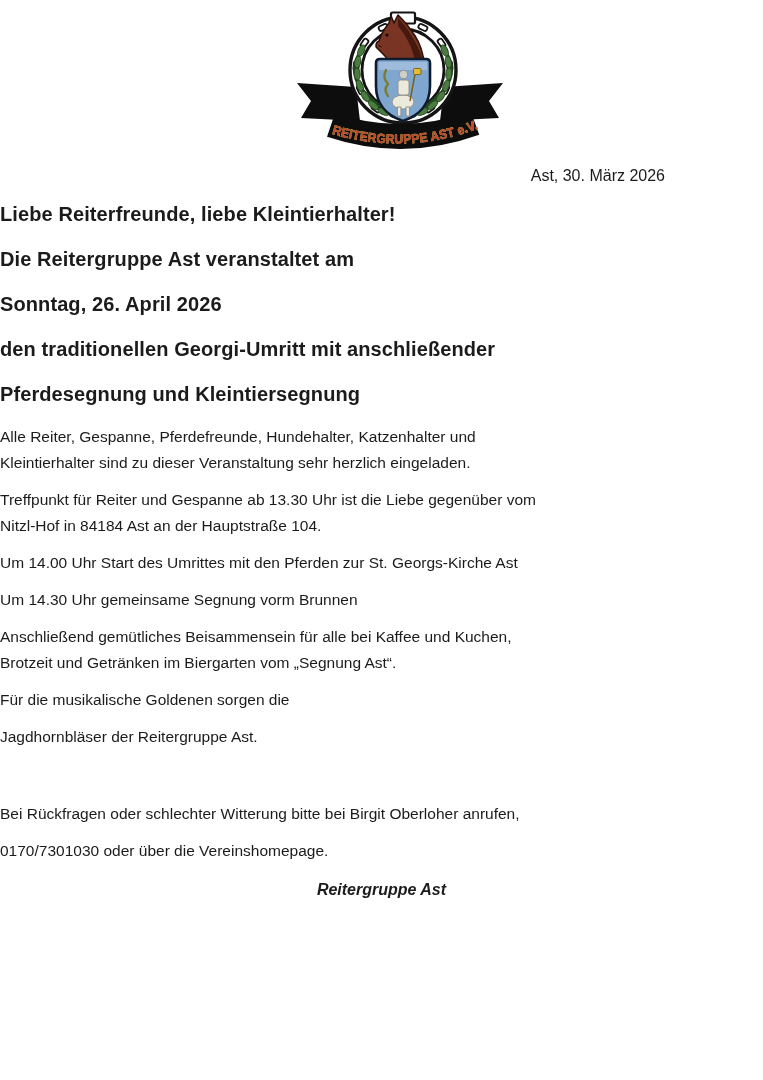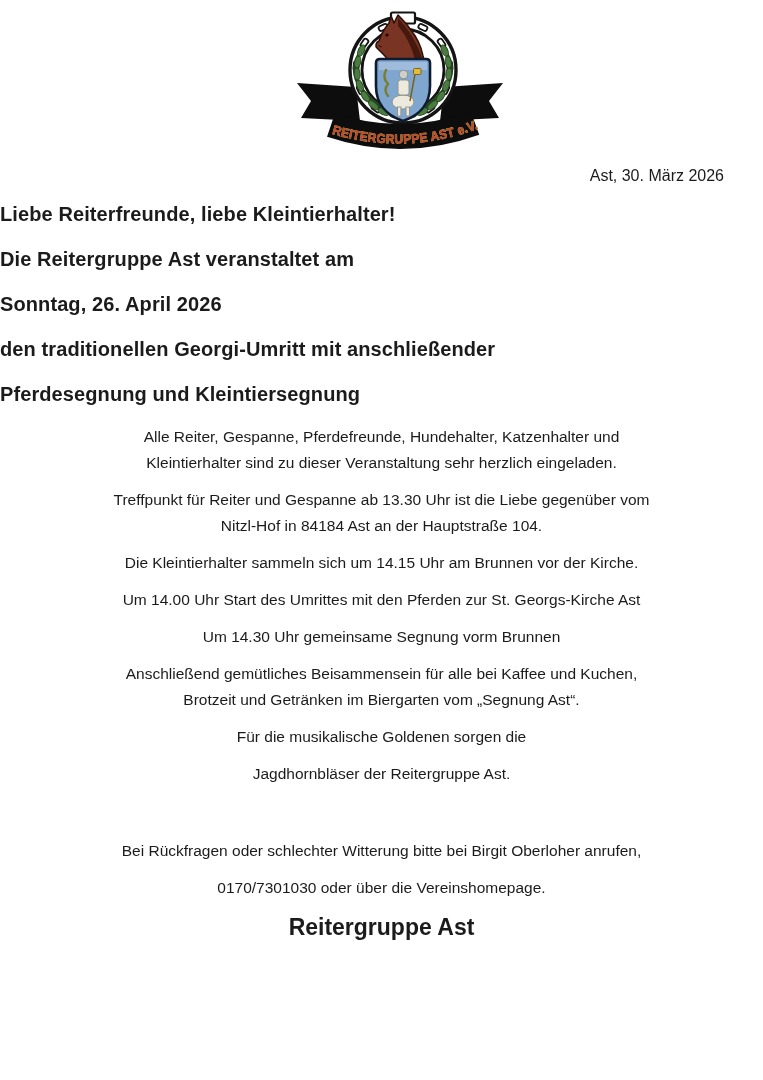--- a/index.html
+++ b/index.html
@@ -52,35 +52,35 @@
   .gold-line{fill:none;stroke:var(--gold-dark);stroke-width:1.4;}
   .olive{fill:none;stroke:var(--olive);stroke-width:2.4;stroke-linecap:round;}
   .band{fill:none;stroke:var(--ribbon-black);stroke-width:25;}
   .band-text{
     font-family:"Liberation Sans",sans-serif;font-weight:bold;font-size:13px;
     letter-spacing:.3px;fill:var(--banner-text);
     paint-order:stroke;stroke:var(--banner-text-outline);stroke-width:.55px;
   }
 
   .dateline{
-    margin-top:15px;padding-right:39px;text-align:right;
+    margin-top:15px;padding-right:98px;text-align:right;
     font-size:16px;line-height:22px;
   }
   .headings{margin-top:12px;}
   .heading{
     font-weight:bold;font-size:20px;line-height:30px;
     margin-bottom:15px;letter-spacing:.1px;
   }
   .body{margin-top:2px;font-size:15.5px;}
-  .para{text-align:center;margin-bottom:11px;}
+  .para{text-align:left;margin-bottom:11px;}
   .line{line-height:26px;}
   .b{font-weight:normal;}
   .gap{height:40px;}
   .signature{
-    text-align:center;font-weight:bold;font-size:23px;line-height:30px;margin-top:8px;
+    text-align:center;font-weight:bold;font-size:16px;line-height:30px;margin-top:8px;font-style:italic;
   }
 </style>
 </head>
 <body>
 
 <div class="page">
 
   <div class="logo-wrap">
     <svg width="212" height="142" viewBox="0 0 212 142">
 
@@ -191,23 +191,20 @@
     <div class="para">
       <div class="line">Alle Reiter, Gespanne, Pferdefreunde, Hundehalter, Katzenhalter und</div>
       <div class="line">Kleintierhalter sind zu dieser Veranstaltung sehr herzlich eingeladen.</div>
     </div>
 
     <div class="para">
       <div class="line"><span>Treffpunkt für Reiter und Gespanne </span><span class="b">ab 13.30</span><span> Uhr ist die Liebe gegenüber vom</span></div>
       <div class="line">Nitzl-Hof in 84184 Ast an der Hauptstraße 104.</div>
     </div>
 
-    <div class="para">
-      <div class="line">Die Kleintierhalter sammeln sich um 14.15 Uhr am Brunnen vor der Kirche.</div>
-    </div>
 
     <div class="para">
       <div class="line">Um 14.00 Uhr Start des Umrittes mit den Pferden zur St. Georgs-Kirche Ast</div>
     </div>
 
     <div class="para">
       <div class="line">Um 14.30 Uhr gemeinsame Segnung vorm Brunnen</div>
     </div>
 
     <div class="para">

